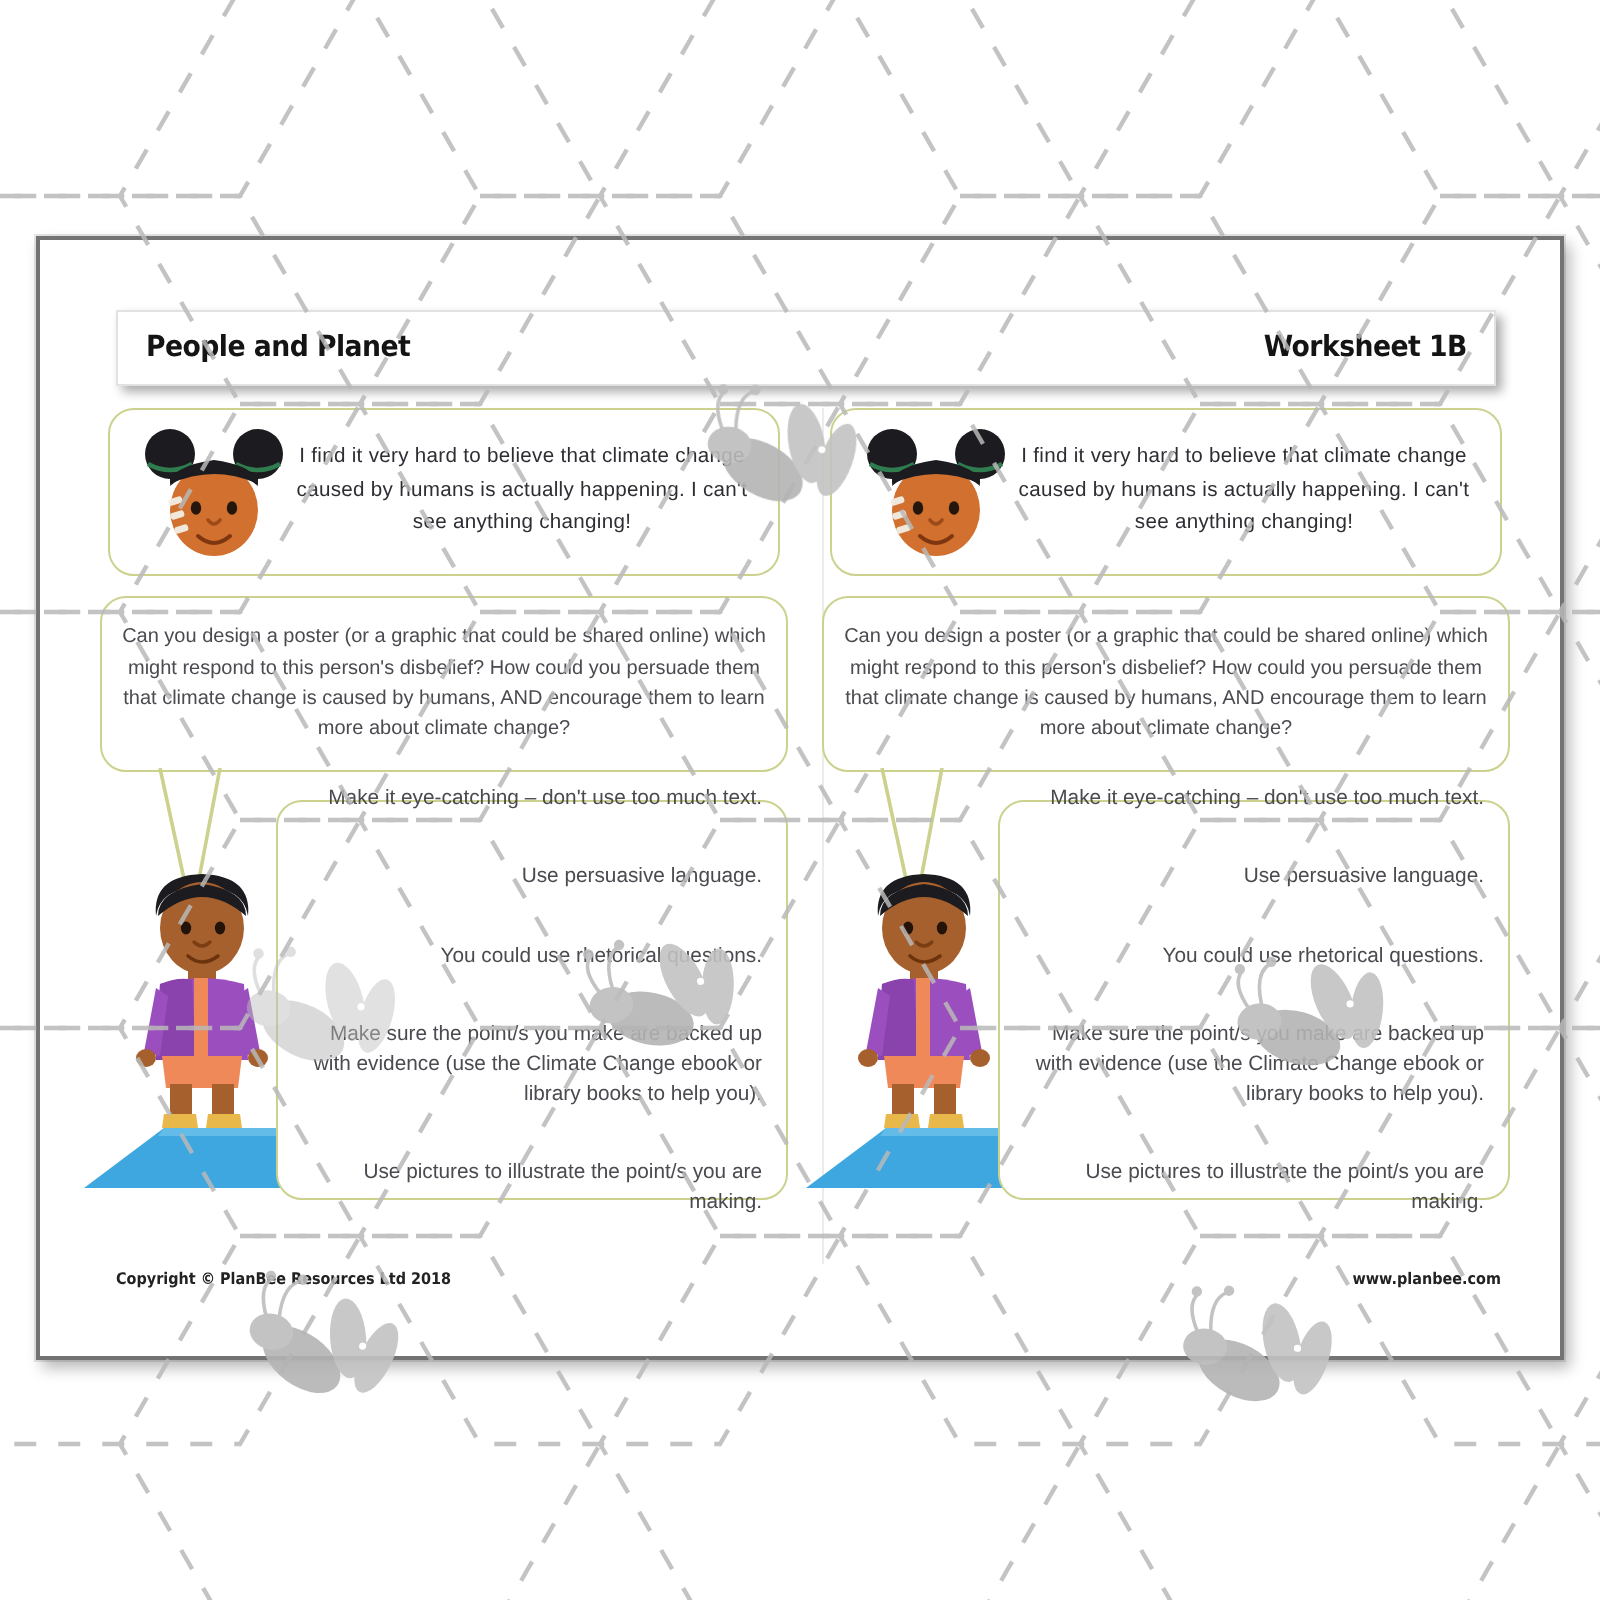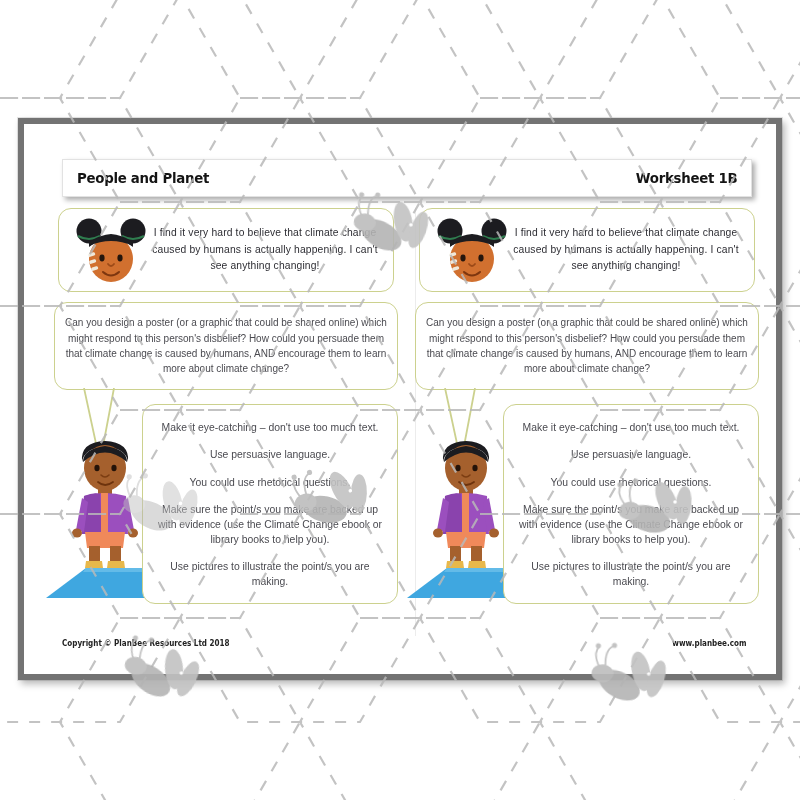--- a/index.html
+++ b/index.html
@@ -16,21 +16,21 @@
     width: 800px; height: 800px;
     background: #ffffff;
   }
 
   
   #page {
     position: absolute;
     left: 18px; top: 118px;
     width: 764px; height: 562px;
     background: #ffffff;
-    border: 6px solid #737373;
+    border: 2px solid #737373;
     box-shadow: 3px 4px 7px rgba(0,0,0,0.28), 0 0 0 1px rgba(150,150,150,0.25);
     overflow: hidden;
   }
 
   
   #header-bar {
     position: absolute;
     left: 38px; top: 35px;
     width: 690px; height: 38px;
     background: #ffffff;
@@ -126,21 +126,22 @@
     pointer-events: none;
   }
 
   
   .tips-box {
     left: 96px; top: 196px;
     width: 256px; height: 200px;
     padding: 12px 12px 10px 12px;
     display: flex; flex-direction: column;
     justify-content: center;
-    gap: 13px;
+    gap: 25px;
+    text-align: right;
   }
   .tip {
     font-size: 10.4px;
     line-height: 14.6px;
     color: #4a4a50;
   }
 
   
   .boy {
     position: absolute;

